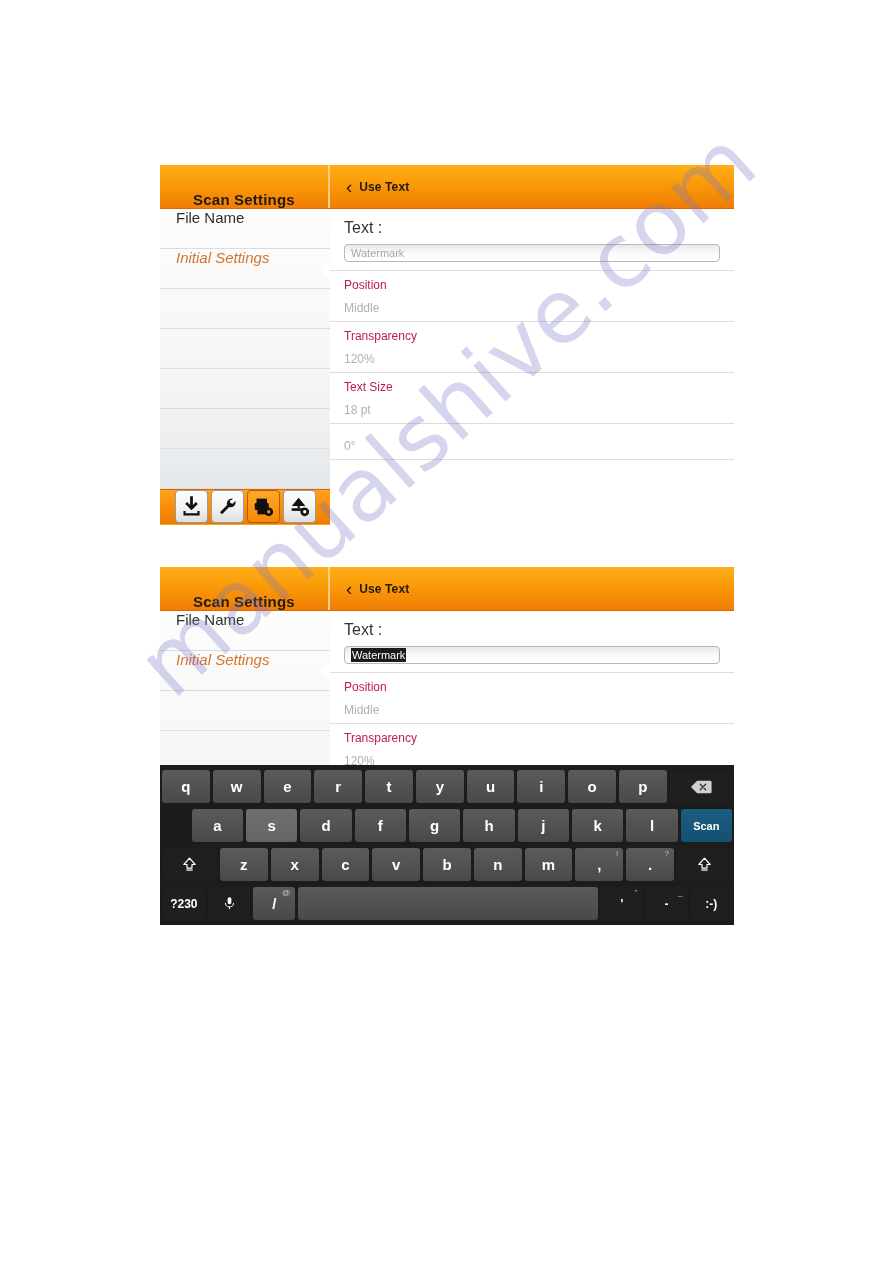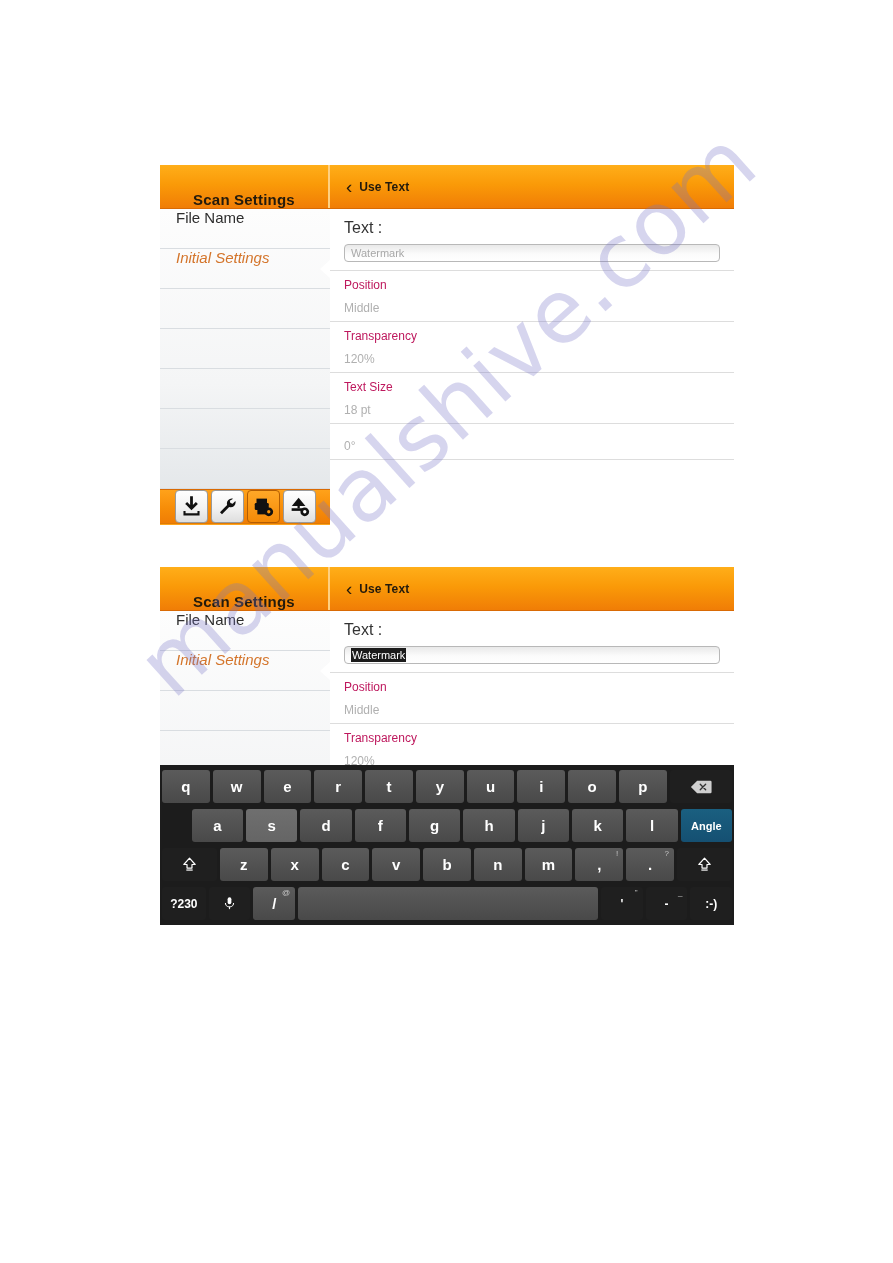--- a/index.html
+++ b/index.html
@@ -462,21 +462,21 @@
     <div style="flex:0.52"></div>
     <div class="kb-key">a</div>
     <div class="kb-key pressed">s</div>
     <div class="kb-key">d</div>
     <div class="kb-key">f</div>
     <div class="kb-key">g</div>
     <div class="kb-key">h</div>
     <div class="kb-key">j</div>
     <div class="kb-key">k</div>
     <div class="kb-key">l</div>
-    <div class="kb-key done">Angle</div>
+    <div class="kb-key done">Scan</div>
   </div>
 
   <div class="kb-row">
     <div class="kb-key shift dark">
       <span>
         <svg width="17" height="17" viewBox="0 0 24 24" aria-hidden="true">
           <path d="M12 3l8 9h-4.5v5h-7v-5H4l8-9z" fill="none" stroke="#ffffff" stroke-width="1.7" stroke-linejoin="round"></path>
           <rect x="7.5" y="19" width="9" height="1.7" fill="#ffffff"></rect>
         </svg>
       </span>

